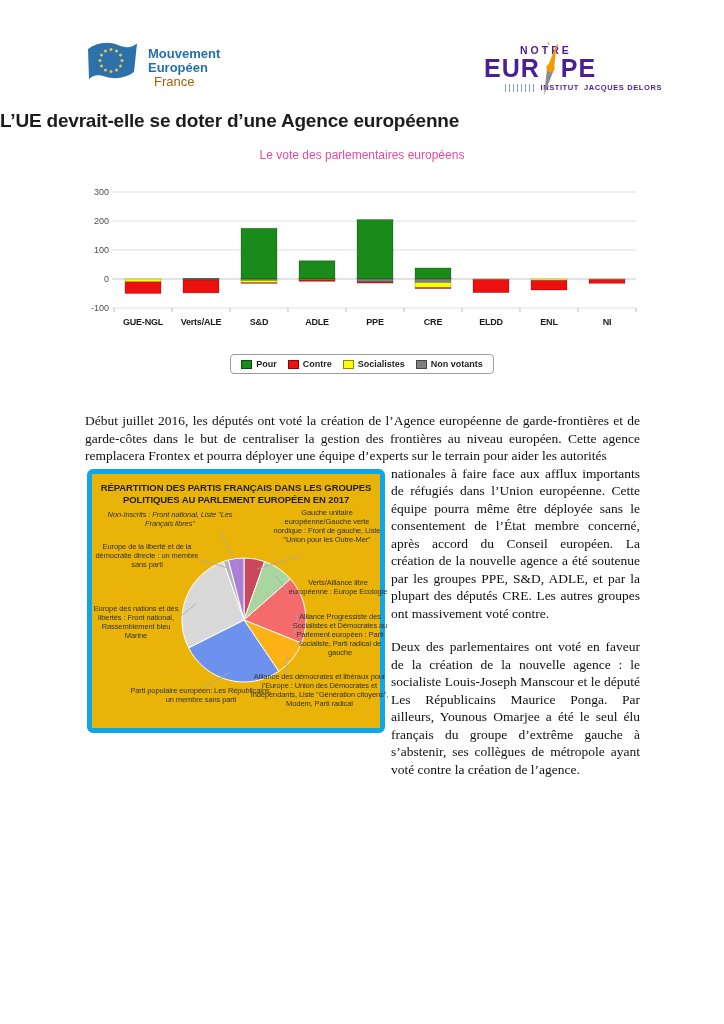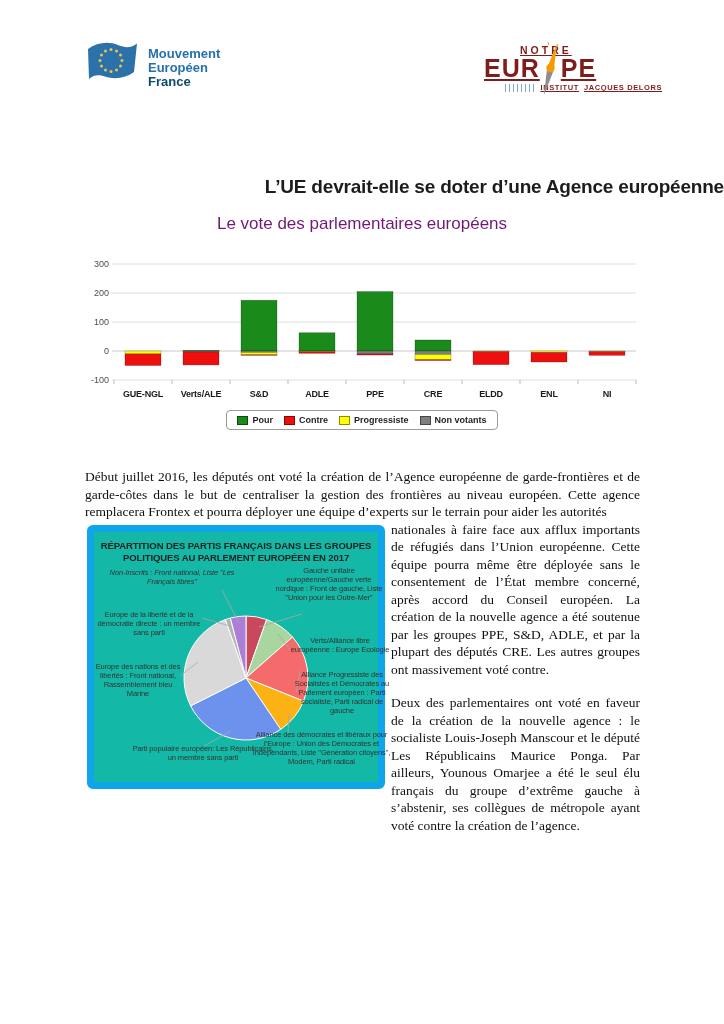--- a/index.html
+++ b/index.html
@@ -7,63 +7,63 @@
     position:relative;width:724px;height:1024px;margin:0 auto;background:#ffffff;
     font-family:"Liberation Sans",sans-serif;color:#141414;overflow:hidden;
     box-sizing:border-box;padding-top:40px;
   }
   
   .header{display:flex;justify-content:space-between;align-items:flex-start;
     margin:0 62px 0 85px;height:66px;}
   .logo-left{display:flex;gap:9px;align-items:flex-start;}
   .logo-left .flag{flex:0 0 auto;}
   .logo-left .words{padding-top:7px;font-weight:bold;font-size:13px;line-height:14px;color:#2471ad;}
-  .logo-left .words .fr{font-weight:bold;color:#0c4a6e;}
-  .logo-right{position:relative;width:178px;color:#7f1d1d;padding-top:4px;text-decoration:underline;}
+  .logo-left .words .fr{font-weight:normal;color:#a16207;margin-left:6px;}
+  .logo-right{position:relative;width:178px;color:#4c1d95;padding-top:4px;}
   .ne-top{font-size:10.5px;font-weight:bold;letter-spacing:3px;margin-left:36px;line-height:12px;}
   .ne-main{display:flex;align-items:center;font-size:25px;font-weight:bold;letter-spacing:1px;line-height:24px;}
   .compass-slot{position:relative;display:inline-block;width:21px;height:22px;}
   .compass-slot svg{position:absolute;left:0;top:-18px;overflow:visible;}
   .ne-sub{display:flex;align-items:center;gap:5px;margin-top:3px;font-size:7.5px;font-weight:bold;letter-spacing:0.6px;line-height:9px;justify-content:flex-end;}
   .hashes{display:inline-block;width:30px;height:8px;
     background:repeating-linear-gradient(90deg,#7fa9cf 0 1.5px,transparent 1.5px 4px);}
   
-  .title-block{margin-top:66px;text-align:right;}
+  .title-block{text-align:left;}
   .title-line{font-size:19px;font-weight:bold;color:#1c1c1c;line-height:30px;letter-spacing:-0.2px;}
-  .subtitle{margin-top:12px;text-align:center;font-size:17px;color:#701a75;}
+  .subtitle{margin-top:12px;text-align:center;font-size:12px;color:#ec4899;}
   
   .bar-chart-wrap{width:556px;margin:20px auto 0;}
   .bar-chart-wrap svg{display:block;}
   text.tick-label{font-family:"Liberation Sans",sans-serif;font-size:9px;fill:#4d4d4d;}
   text.cat-label{font-family:"Liberation Sans",sans-serif;font-size:9px;font-weight:bold;fill:#1a1a1a;letter-spacing:-0.2px;}
   
-  .legend-row{display:flex;justify-content:center;margin-top:4px;}
+  .legend-row{display:flex;justify-content:center;margin-top:20px;}
   .legend-box{display:flex;align-items:center;gap:11px;border:1px solid #9c9c9c;border-radius:4px;
     padding:4px 10px;background:#fff;}
   .legend-item{display:flex;align-items:center;gap:4px;font-size:9px;font-weight:bold;color:#1f1f1f;}
   .legend-swatch{width:11px;height:9px;border:1px solid rgba(0,0,0,0.45);box-sizing:border-box;}
   
   .text-section{position:relative;margin:38px 84px 0 85px;
     font-family:"Liberation Serif","DejaVu Serif",serif;font-size:13.5px;line-height:17.5px;
     text-align:justify;color:#101010;}
   .text-section p{margin:0;}
   .right-col{margin-left:306px;}
   .right-col p + p{margin-top:16px;}
   
-  .pie-box{position:absolute;left:2px;top:57px;width:298px;height:264px;background:#14b8a6;
-    border:7px solid #0ea5e9;border-radius:6px;font-family:"Liberation Sans",sans-serif;
+  .pie-box{position:absolute;left:2px;top:57px;width:298px;height:264px;background:#eab308;
+    border:5px solid #0ea5e9;border-radius:6px;font-family:"Liberation Sans",sans-serif;
     box-sizing:border-box;text-align:center;}
   .pie-title{margin:8px auto 0;width:278px;font-size:9.5px;font-weight:bold;line-height:12px;
     color:#222;letter-spacing:-0.1px;}
   .pie-area{position:relative;width:296px;height:222px;margin-top:2px;}
   .pie-area svg{position:absolute;left:0;top:0;}
   .plabel{position:absolute;font-size:7.5px;line-height:9px;color:#333;text-align:center;letter-spacing:-0.1px;}
   .pl-ni{left:14px;top:2px;width:128px;font-style:italic;}
   .pl-gue{left:178px;top:0px;width:114px;}
-  .pl-eldd{left:0px;top:44px;width:110px;}
+  .pl-eldd{left:0px;top:34px;width:110px;}
   .pl-verts{left:196px;top:70px;width:100px;}
   .pl-enl{left:0px;top:96px;width:88px;}
   .pl-sd{left:200px;top:104px;width:96px;}
   .pl-ppe{left:28px;top:178px;width:150px;margin-left:6px;}
   .pl-adle{left:158px;top:164px;width:139px;}
 </style>
 </head>
 <body>
 
 <div class="page">
@@ -194,21 +194,21 @@
       <span class="legend-item">
         <span class="legend-swatch" style="background: rgb(26, 138, 26);"></span>
         <span>Pour</span>
       </span>
       <span class="legend-item">
         <span class="legend-swatch" style="background: rgb(238, 15, 15);"></span>
         <span>Contre</span>
       </span>
       <span class="legend-item">
         <span class="legend-swatch" style="background: rgb(255, 255, 0);"></span>
-        <span>Progressiste</span>
+        <span>Socialistes</span>
       </span>
       <span class="legend-item">
         <span class="legend-swatch" style="background: rgb(127, 127, 127);"></span>
         <span>Non votants</span>
       </span>
     </div>
   </div>
 
   <div class="text-section">
     <p class="p1a">Début juillet 2016, les députés ont voté la création de l’Agence européenne de garde-frontières et de garde-côtes dans le but de centraliser la gestion des frontières au niveau européen. Cette agence remplacera Frontex et pourra déployer une équipe d’experts sur le terrain pour aider les autorités</p>

